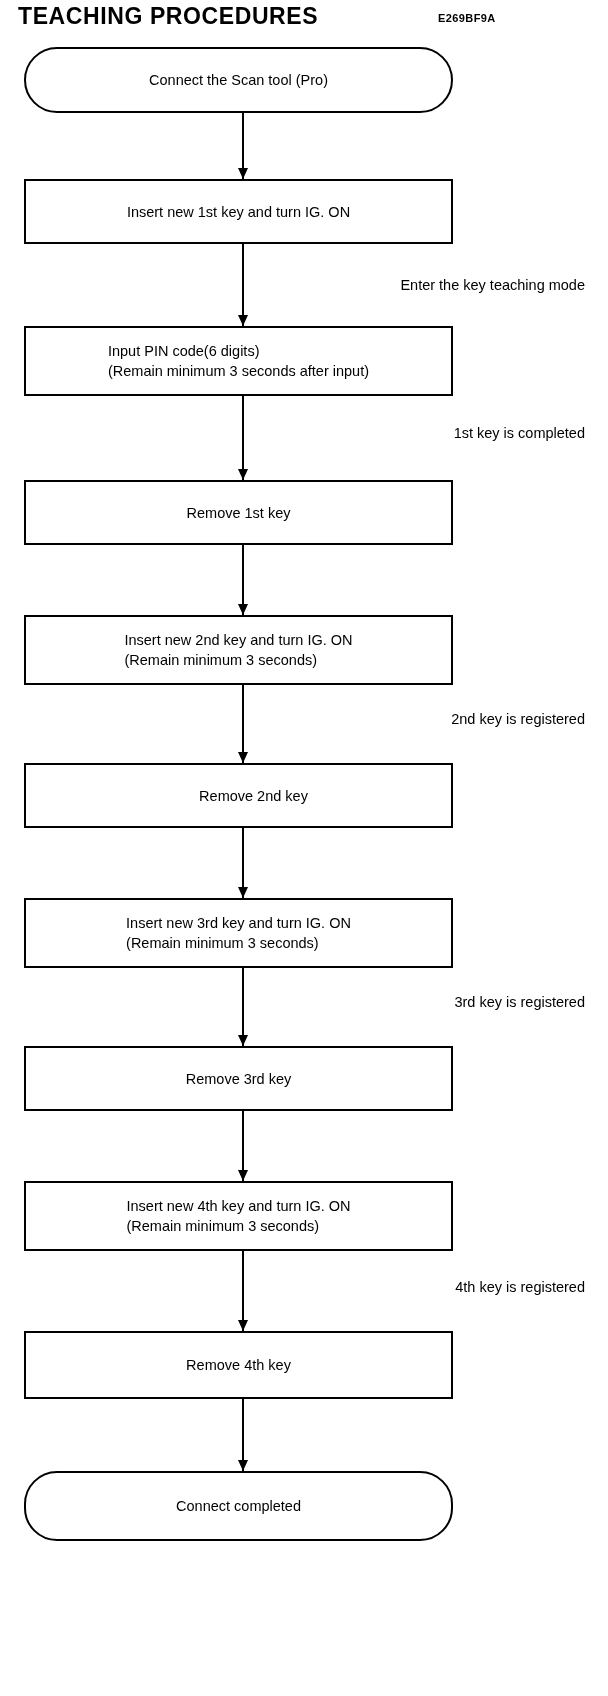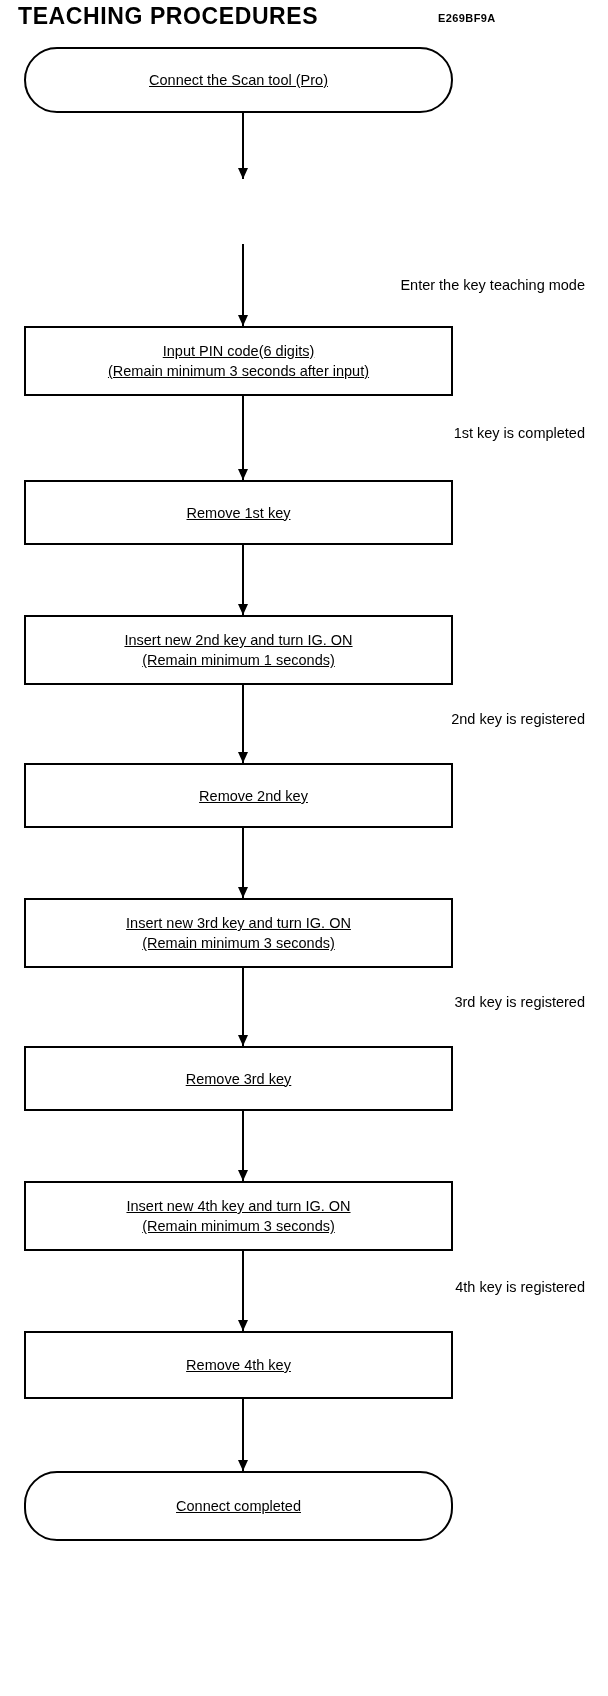--- a/index.html
+++ b/index.html
@@ -59,22 +59,20 @@
   .node {
     position: absolute;
     left: 18px;
     width: 429px;
     box-sizing: border-box;
     border: 2.5px solid #000000;
     background: #ffffff;
     display: flex;
     align-items: center;
     justify-content: center;
-    text-align: center;
-    text-decoration: underline;
   }
   .node.terminator {
     border-radius: 33px;
   }
   .node .node-text {
     font-size: 14.5px;
     line-height: 20px;
     white-space: pre-line;
   }
 
@@ -114,41 +112,44 @@
     <div class="page-title">TEACHING PROCEDURES</div>
     <div class="ref-code">E269BF9A</div>
   </div>
 
   <div class="node terminator" style="top:47px; height:66px;">
     <span class="node-text">Connect the Scan tool (Pro)</span>
   </div>
   <div class="connector" style="top:113px; height:66px;"></div>
   <div class="arrowhead" style="top:168px;"></div>
 
+  <div class="node" style="top:179px; height:65px;">
+    <span class="node-text">Insert new 1st key and turn IG. ON</span>
+  </div>
   <div class="connector" style="top:244px; height:82px;"></div>
   <div class="arrowhead" style="top:315px;"></div>
   <div class="edge-label" style="top:276px;">Enter the key teaching mode</div>
 
   <div class="node" style="top:326px; height:70px;">
     <span class="node-text">Input PIN code(6 digits)
 (Remain minimum 3 seconds after input)</span>
   </div>
   <div class="connector" style="top:396px; height:84px;"></div>
   <div class="arrowhead" style="top:469px;"></div>
   <div class="edge-label" style="top:424px;">1st key is completed</div>
 
   <div class="node" style="top:480px; height:65px;">
     <span class="node-text">Remove 1st key</span>
   </div>
   <div class="connector" style="top:545px; height:70px;"></div>
   <div class="arrowhead" style="top:604px;"></div>
 
   <div class="node" style="top:615px; height:70px;">
     <span class="node-text">Insert new 2nd key and turn IG. ON
-(Remain minimum 1 seconds)</span>
+(Remain minimum 3 seconds)</span>
   </div>
   <div class="connector" style="top:685px; height:78px;"></div>
   <div class="arrowhead" style="top:752px;"></div>
   <div class="edge-label" style="top:710px;">2nd key is registered</div>
 
   <div class="node" style="top:763px; height:65px;padding-left:30px;">
     <span class="node-text">Remove 2nd key</span>
   </div>
   <div class="connector" style="top:828px; height:70px;"></div>
   <div class="arrowhead" style="top:887px;"></div>

